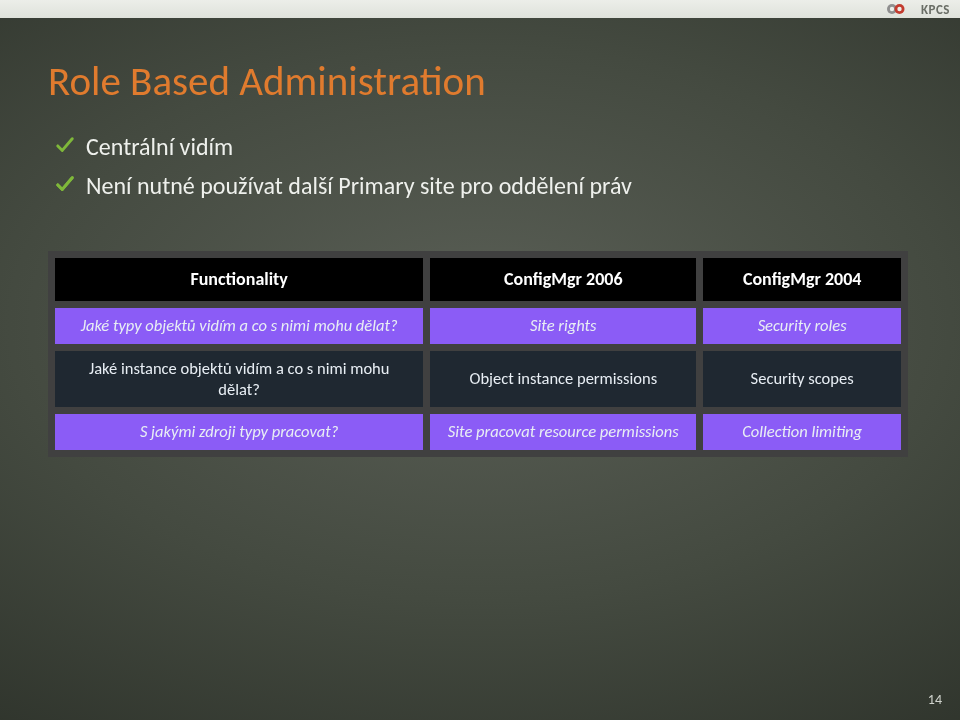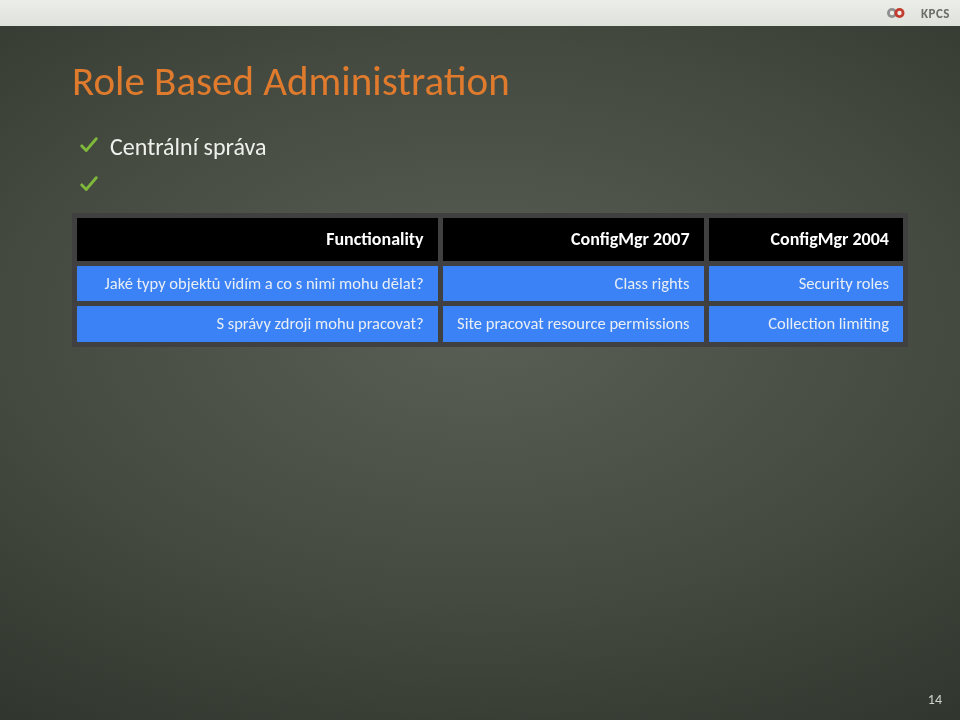--- a/index.html
+++ b/index.html
@@ -6,21 +6,21 @@
   html, body { width: 960px; height: 720px; overflow: hidden; }
   body {
     font-family: Calibri, "Segoe UI", Arial, sans-serif;
     background: radial-gradient(ellipse 140% 110% at 50% 45%, #5a5f56 0%, #444a40 35%, #2e332b 65%, #1a1e18 100%);
     color: #e8e8e8;
     position: relative;
   }
   .topbar {
     position: absolute;
     top: 0; left: 0; right: 0;
-    height: 26px;
+    height: 18px;
     background: linear-gradient(#eceee9, #dfe2db);
     display: flex;
     justify-content: flex-end;
     align-items: center;
     padding-right: 10px;
     gap: 16px;
   }
   .logo-mark {
     display: inline-flex;
     align-items: center;
@@ -28,21 +28,21 @@
   }
   .logo-text {
     font-weight: 700;
     font-size: 13px;
     letter-spacing: 0.5px;
     color: #6a6e66;
   }
   .slide {
     position: absolute;
     top: 22px; left: 0; right: 0; bottom: 0;
-    padding: 34px 52px 0 72px;
+    padding: 34px 52px 0 48px;
   }
   .title {
     color: #e07b2e;
     font-size: 41px;
     font-weight: 400;
     margin-bottom: 26px;
   }
   .bullets {
     list-style: none;
     padding-left: 8px;
@@ -62,34 +62,34 @@
     top: 4px;
     width: 18px;
     height: 18px;
   }
   .tbl {
     width: 100%;
     border-collapse: collapse;
     background: #000;
   }
   .tbl th, .tbl td {
-    text-align: right;
+    text-align: center;
     padding: 7px 14px 8px 14px;
-    border: 5px solid #404040;
+    border: 7px solid #404040;
     font-weight: 400;
   }
   .tbl thead th {
     background: #000;
     color: #fff;
     font-weight: 700;
     font-size: 18px;
     padding-top: 10px;
     padding-bottom: 11px;
   }
-  .tbl tbody tr.odd td  { background: #3b82f6; }
+  .tbl tbody tr.odd td  { background: #8b5cf6; font-style: italic; }
   .tbl tbody tr.even td { background: #1f2831; }
   .tbl tbody td {
     color: #e8eef4;
     font-size: 16.5px;
     line-height: 1.25;
     vertical-align: middle;
   }
   .tbl col.c0 { width: 44%; }
   .tbl col.c1 { width: 32%; }
   .tbl col.c2 { width: 24%; }
@@ -118,50 +118,61 @@
 
 <div class="slide">
 
   <h1 class="title">Role Based Administration</h1>
 
   <ul class="bullets">
     <li>
       <svg class="chk" viewBox="0 0 20 20">
           <path d="M2 11 L7 16 L18 3" stroke="#7fb83a" stroke-width="3.2" fill="none" stroke-linecap="round" stroke-linejoin="round"></path>
         </svg>
-      <span>Centrální správa</span>
+      <span>Centrální vidím</span>
     </li>
     <li>
       <svg class="chk" viewBox="0 0 20 20">
           <path d="M2 11 L7 16 L18 3" stroke="#7fb83a" stroke-width="3.2" fill="none" stroke-linecap="round" stroke-linejoin="round"></path>
         </svg>
+    </li>
+    <li>
+      <svg class="chk" viewBox="0 0 20 20">
+          <path d="M2 11 L7 16 L18 3" stroke="#7fb83a" stroke-width="3.2" fill="none" stroke-linecap="round" stroke-linejoin="round"></path>
+        </svg>
+      <span>Není nutné používat další Primary site pro oddělení práv</span>
     </li>
   </ul>
 
   <table class="tbl">
     <colgroup>
         <col class="c0">
         <col class="c1">
         <col class="c2">
       </colgroup>
     <thead>
       <tr>
         <th>Functionality</th>
-        <th>ConfigMgr 2007</th>
+        <th>ConfigMgr 2006</th>
         <th>ConfigMgr 2004</th>
       </tr>
     </thead>
     <tbody>
       <tr class="odd">
         <td>Jaké typy objektů vidím a co s nimi mohu dělat?</td>
-        <td>Class rights</td>
+        <td>Site rights</td>
         <td>Security roles</td>
       </tr>
+      <tr class="even">
+        <td>Jaké instance objektů vidím a co s nimi mohu dělat?</td>
+        <td>Object instance permissions</td>
+        <td>Security scopes</td>
+      </tr>
       <tr class="odd">
-        <td>S správy zdroji mohu pracovat?</td>
+        <td>S jakými zdroji typy pracovat?</td>
         <td>Site pracovat resource permissions</td>
         <td>Collection limiting</td>
       </tr>
     </tbody>
   </table>
 
   <div class="pagenum">14</div>
 </div>
 
 </body></html>

